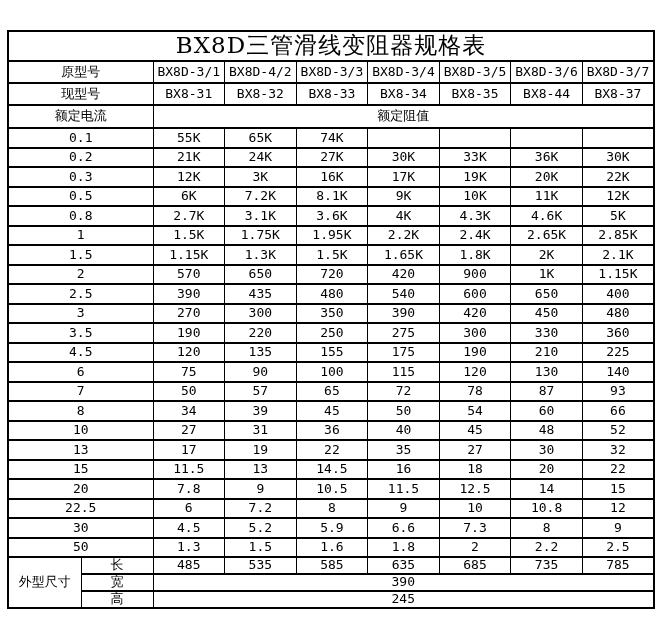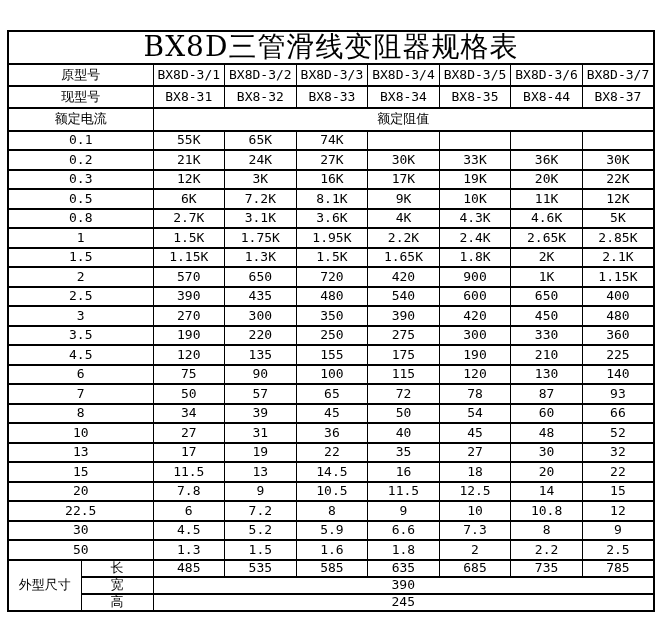--- a/index.html
+++ b/index.html
@@ -32,21 +32,21 @@
     text-align: center;
     vertical-align: middle;
     padding: 0;
     font-size: 13px;
     line-height: 1.1;
     white-space: nowrap;
     overflow: hidden;
   }
   tr.title-row td {
     height: 28px;
-    font-size: 28px;
+    font-size: 23px;
     font-family: "DejaVu Serif", "Liberation Serif", serif;
     letter-spacing: 1px;
   }
   tr.model-row td { height: 20px; }
   tr.spanhead-row td { height: 21px; }
   tr.data-row td { height: 17.5px; }
   tr.dim-row td { height: 15px; }
   td.cjk { font-size: 15px; }
 </style>
 </head>
@@ -66,21 +66,21 @@
   </colgroup>
 
   <tbody>
     <tr class="title-row">
       <td colspan="9">BX8D三管滑线变阻器规格表</td>
     </tr>
 
     <tr class="model-row">
       <td colspan="2" class="cjk">原型号</td>
       <td>BX8D-3/1</td>
-      <td>BX8D-3/2</td>
+      <td>BX8D-4/2</td>
       <td>BX8D-3/3</td>
       <td>BX8D-3/4</td>
       <td>BX8D-3/5</td>
       <td>BX8D-3/6</td>
       <td>BX8D-3/7</td>
     </tr>
 
     <tr class="model-row">
       <td colspan="2" class="cjk">现型号</td>
       <td>BX8-31</td>

